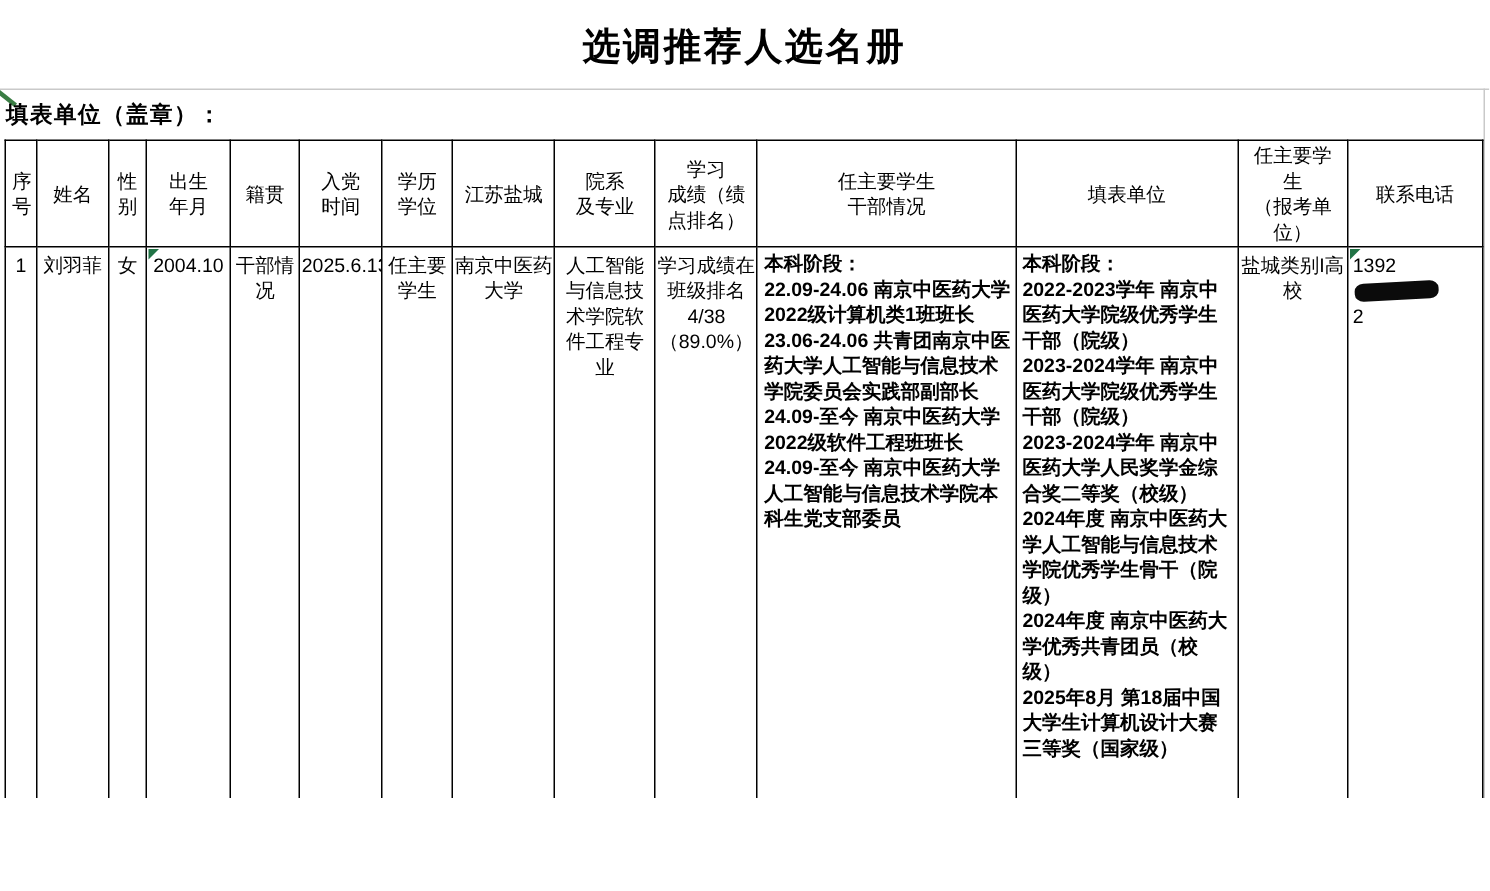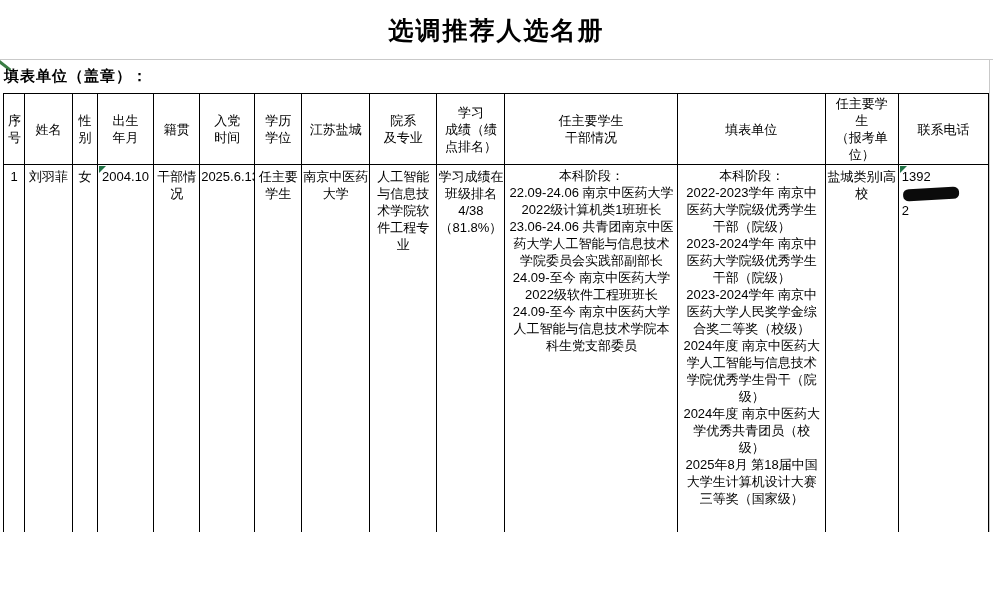--- a/index.html
+++ b/index.html
@@ -43,21 +43,21 @@
     font-weight:normal; text-align:center; vertical-align:middle;
     white-space:pre-line; padding:1px 4px; height:55px;
   }
   tr.r-data td {
     vertical-align:top; text-align:center;
     padding:3px 1px 0 1px; height:397px;
     border-bottom-width:2px;
     position:relative;
   }
   tr.r-data td.longtext {
-    text-align:center; white-space:pre-line; padding:2px 3px 0 4px;
+    text-align:left; white-space:pre-line; padding:2px 3px 0 4px;font-weight:bold;
   }
   tr.r-empty td { height:36px; border-bottom-width:2px; }
   .flag-tri {
     position:absolute; top:1px; left:1px; width:0; height:0;
     border-top:7px solid #217346; border-right:7px solid transparent;
   }
   td.phone-cell { text-align:left !important; padding-left:3px !important;margin-left:28px; }
   .redaction {
     display:inline-block; width:56px; height:12px;
     background:#0b0b0b; border-radius:6px / 5px;
@@ -132,21 +132,21 @@
         <td>女</td>
         <td>
           <span class="flag-tri"></span>
           <span>2004.10</span>
         </td>
         <td>干部情况</td>
         <td>2025.6.13</td>
         <td>任主要学生</td>
         <td>南京中医药大学</td>
         <td>人工智能与信息技术学院软件工程专业</td>
-        <td>学习成绩在班级排名4/38（81.8%）</td>
+        <td>学习成绩在班级排名4/38（89.0%）</td>
         <td class="longtext">本科阶段：
 22.09-24.06 南京中医药大学2022级计算机类1班班长
 23.06-24.06 共青团南京中医药大学人工智能与信息技术学院委员会实践部副部长
 24.09-至今 南京中医药大学2022级软件工程班班长
 24.09-至今 南京中医药大学人工智能与信息技术学院本科生党支部委员</td>
         <td class="longtext">本科阶段：
 2022-2023学年 南京中医药大学院级优秀学生干部（院级）
 2023-2024学年 南京中医药大学院级优秀学生干部（院级）
 2023-2024学年 南京中医药大学人民奖学金综合奖二等奖（校级）
 2024年度 南京中医药大学人工智能与信息技术学院优秀学生骨干（院级）

